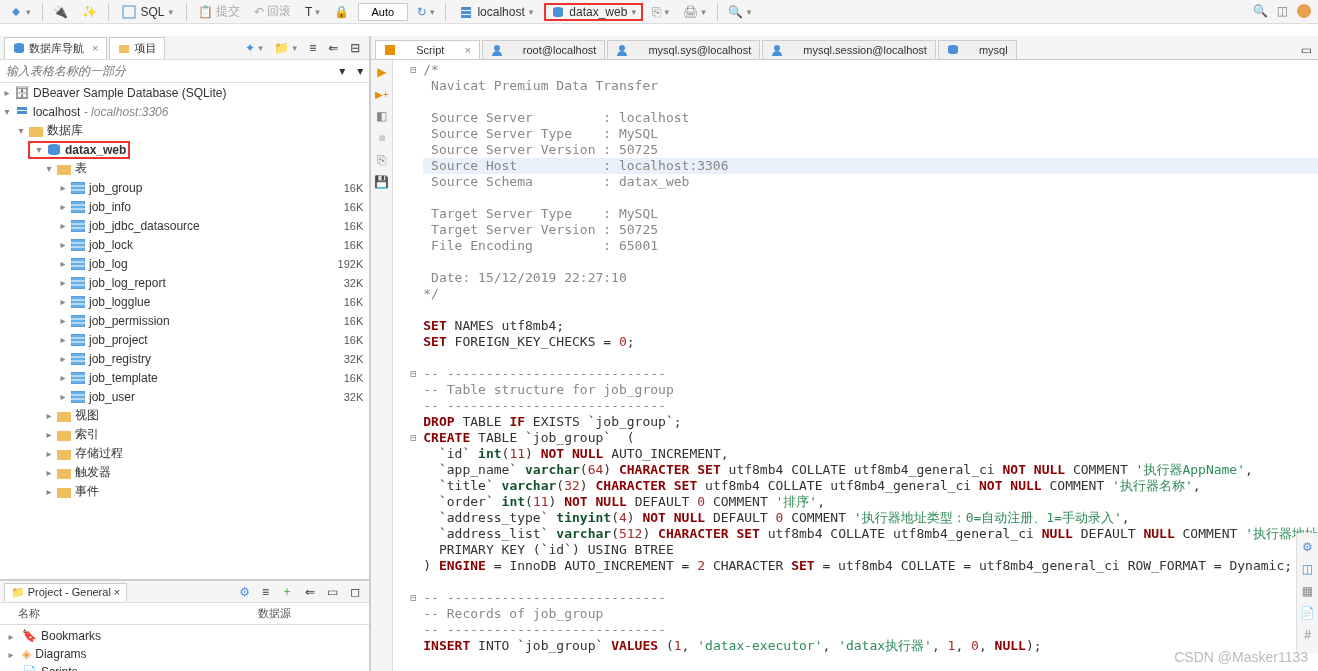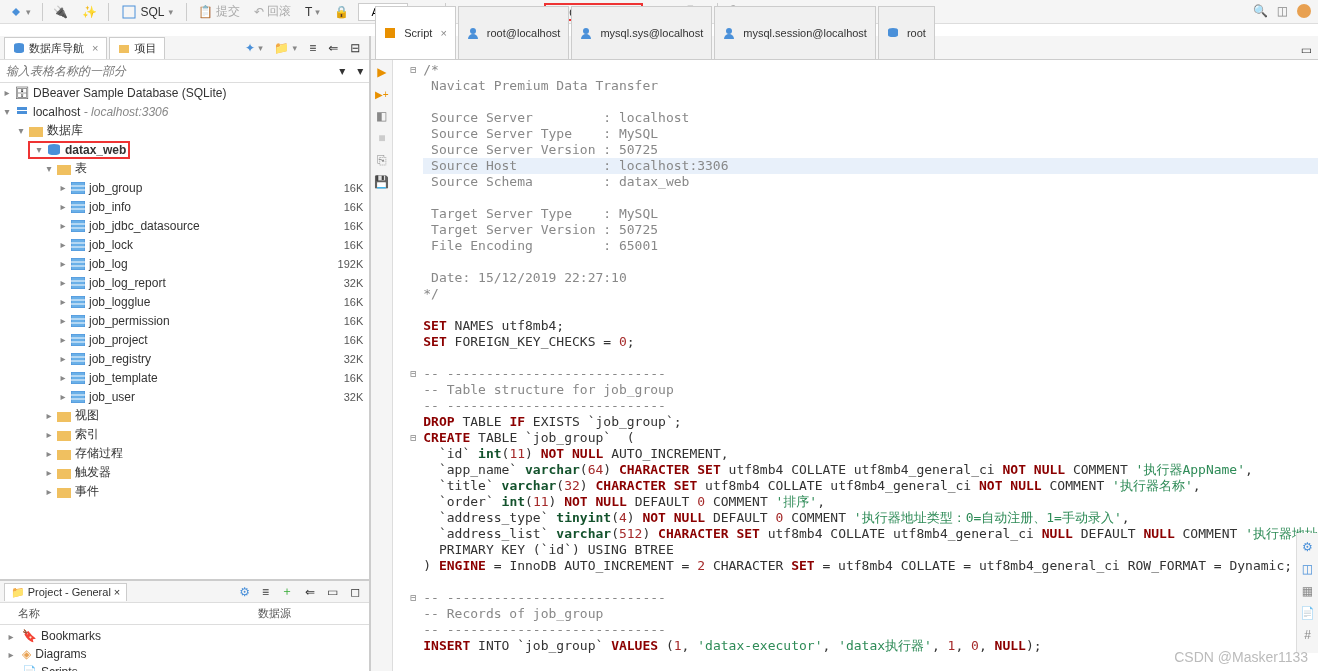--- a/index.html
+++ b/index.html
@@ -38,21 +38,21 @@
 .project-panel { border-top: 2px solid #ccc; flex: 0 0 auto; }
 .project-header { height: 22px; background: #f5f5f5; display: flex; align-items: center; padding: 0 4px; border-bottom: 1px solid #ddd; }
 .project-tab { padding: 2px 6px; background: #fff; border: 1px solid #ccc; border-bottom: none; font-size: 11px; display: inline-flex; align-items: center; gap: 3px; }
 .project-cols { display: flex; border-bottom: 1px solid #ddd; font-size: 11px; color: #555; }
 .project-col { padding: 3px 18px; }
 .project-tree { padding: 2px 0; }
 .project-row { display: flex; align-items: center; height: 18px; padding-left: 4px; gap: 4px; }
 
 .right-panel { flex: 1; display: flex; flex-direction: column; position: relative; }
 .editor-tabs { height: 24px; background: #f5f5f5; display: flex; align-items: flex-end; border-bottom: 1px solid #ccc; padding-left: 4px; }
-.ed-tab { padding: 20px 8px; border: 1px solid #ccc; border-bottom: none; background: #f0f0f0; margin-right: 2px; font-size: 11px; display: inline-flex; align-items: flex-start; gap: 8px; cursor: pointer; }
+.ed-tab { padding: 3px 8px; border: 1px solid #ccc; border-bottom: none; background: #f0f0f0; margin-right: 2px; font-size: 11px; display: inline-flex; align-items: flex-start; gap: 20px; cursor: pointer; }
 .ed-tab.active { background: #fff; }
 .ed-tab .close { color: #888; cursor: pointer; }
 
 .editor-body { flex: 1; display: flex; overflow: hidden; }
 .ed-toolbar { width: 22px; background: #f5f5f5; border-right: 1px solid #ddd; display: flex; flex-direction: column; align-items: center; padding-top: 4px; gap: 6px; }
 .ed-tb-btn { width: 16px; height: 16px; cursor: pointer; display: flex; align-items: center; justify-content: center; }
 .ed-tb-btn.play { color: #e89000; }
 
 .code-area { flex: 1; overflow: auto; font-family: Consolas, monospace; font-size: 13px; line-height: 16px; padding: 2px 0 2px 30px; white-space: pre; position: relative; }
 .code-line { height: 16px; }
@@ -483,21 +483,21 @@
             <circle cx="6" cy="4" r="3" fill="#4a90d9"></circle>
             <path d="M1 12 a5 5 0 0 1 10 0" fill="#4a90d9"></path>
           </svg>
           <span>mysql.session@localhost</span>
         </div>
         <div class="ed-tab">
           <svg width="12" height="12">
             <ellipse cx="6" cy="3" rx="5" ry="2" fill="#4a90d9"></ellipse>
             <path d="M1 3 v5 a5 2 0 0 0 10 0 v-5" fill="#4a90d9"></path>
           </svg>
-          <span>root</span>
+          <span>mysql</span>
         </div>
         <span style="margin-left: auto; padding: 2px 6px; cursor: pointer;">▭</span>
       </div>
     <div class="editor-body">
       <div class="ed-toolbar">
         <span class="ed-tb-btn play">▶</span>
         <span class="ed-tb-btn play" style="font-size:10px">▶+</span>
         <span class="ed-tb-btn" style="color:#888">◧</span>
         <span class="ed-tb-btn" style="color:#ccc">■</span>
         <span class="ed-tb-btn" style="color:#888">⎘</span>

